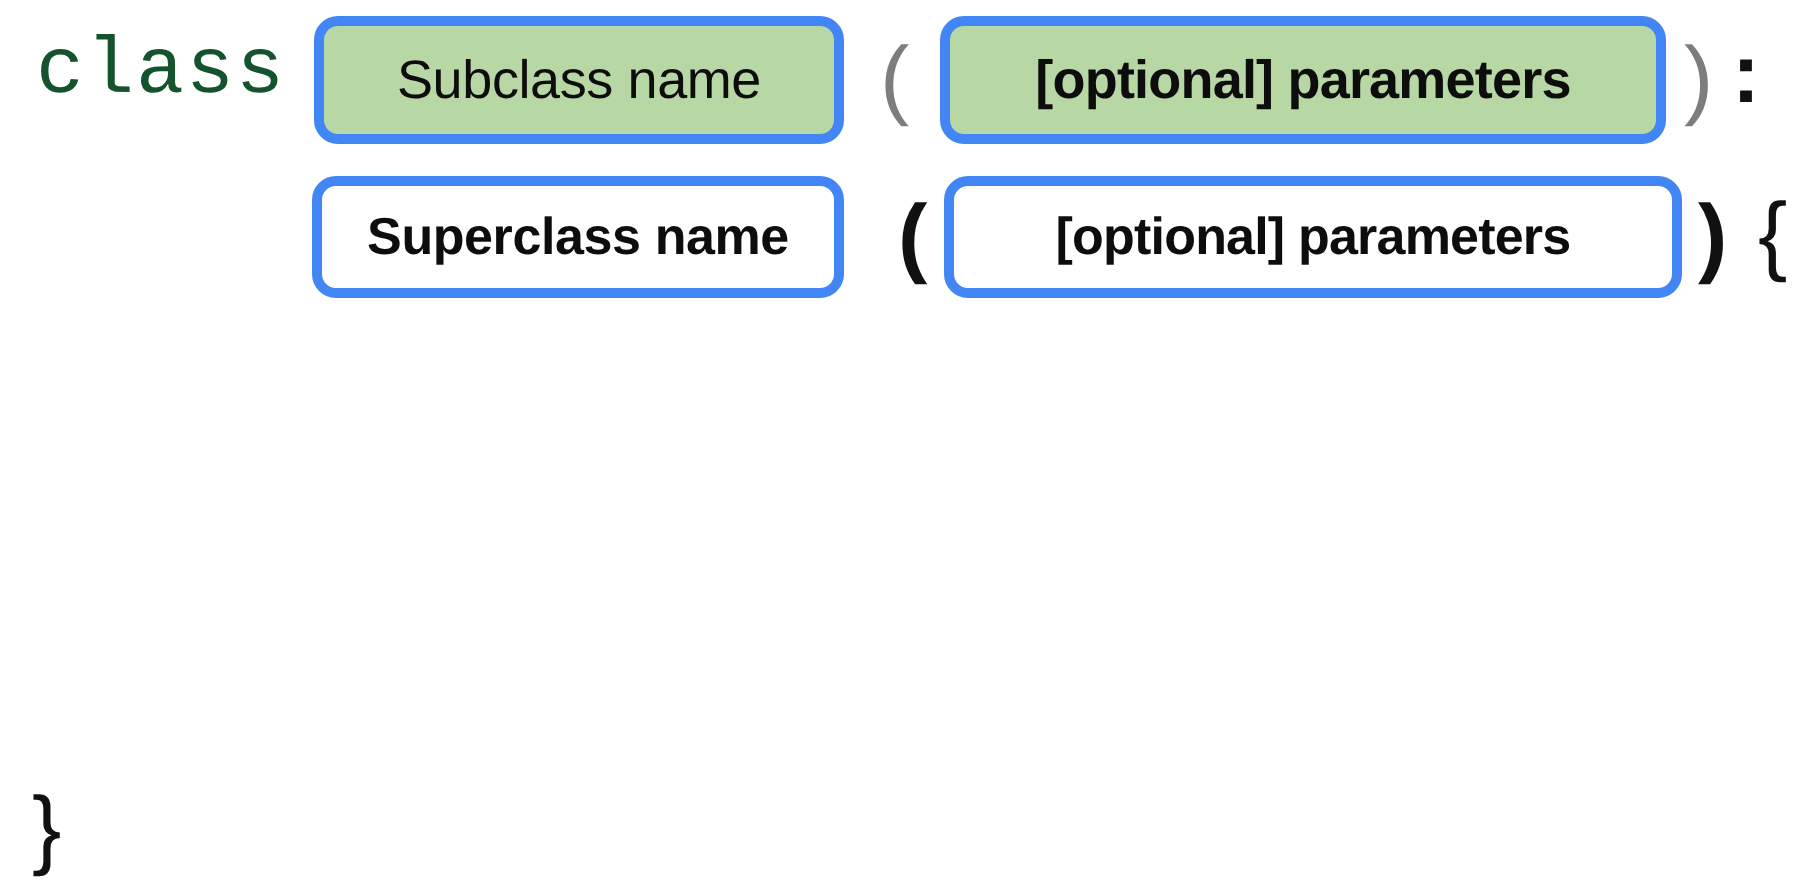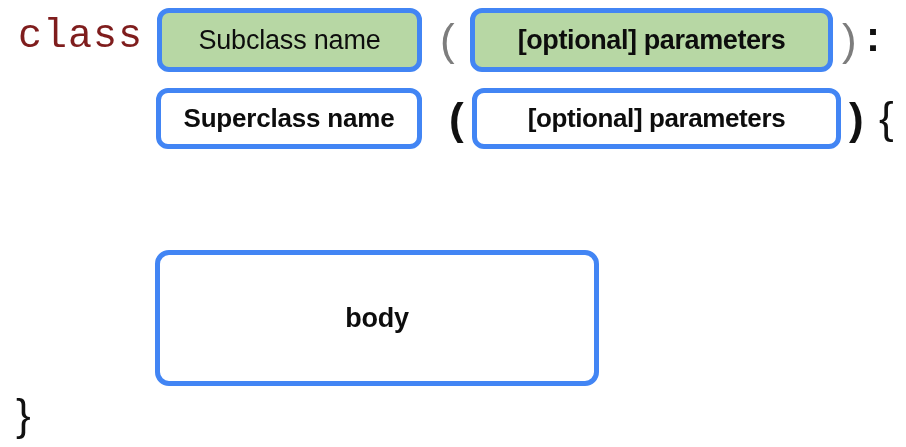--- a/index.html
+++ b/index.html
@@ -26,21 +26,21 @@
   
   .abs { position: absolute; }
 
   
   .kw-class {
     left: 18px;
     top: 13px;
     font-family: "Liberation Mono", "DejaVu Sans Mono", monospace;
     font-size: 40px;
     letter-spacing: 1px;
-    color: #7f1d1d;
+    color: #14532d;
     line-height: 48px;
     white-space: pre;
   }
   .punct {
     font-family: "Liberation Sans", sans-serif;
     font-weight: 400;
     line-height: 1;
     white-space: pre;
   }
   .punct-gray { color: #7d7d7d; }
@@ -167,19 +167,16 @@
   <div class="abs punct punct-dark p-open-2">(</div>
 
   <div class="abs box box-params-2">
     <span class="box-label">[optional] parameters</span>
   </div>
 
   <div class="abs punct punct-dark p-close-2">)</div>
 
   <div class="abs punct punct-dark p-brace-2">{</div>
 
-  <div class="abs box box-body">
-    <span class="box-label">body</span>
-  </div>
 
   <div class="abs punct p-brace-close">}</div>
 
 </div>
 
 </body></html>

